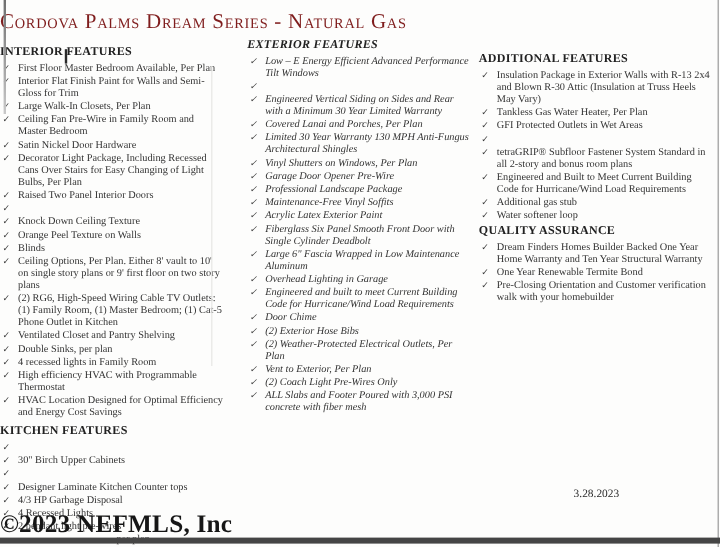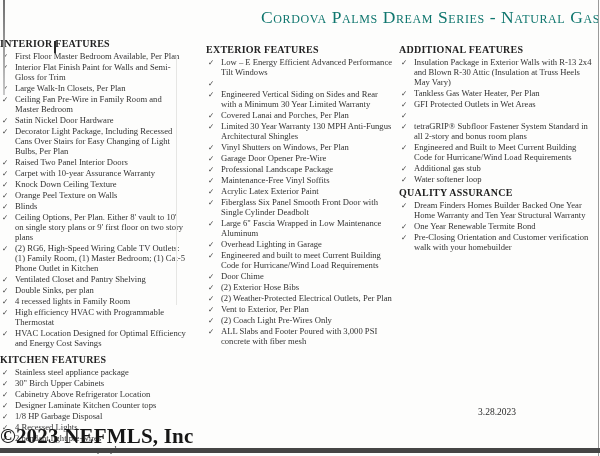--- a/index.html
+++ b/index.html
@@ -6,29 +6,29 @@
   .page{
     position:relative;
     width:600px;height:456px;
     background:#fdfdfc;
     overflow:hidden;
     font-family:"Liberation Serif","DejaVu Serif",serif;
     color:#2e2e2e;
   }
   .doc-title{
     position:absolute;top:7px;left:0;width:100%;
-    text-align:right;
+    text-align:left;
     font-variant:small-caps;
     font-size:17.5px;
     letter-spacing:0.6px;
-    color:#0f766e;
+    color:#7f1d1d;
   }
   .column{position:absolute;}
   .col-1{left:0;top:38px;width:186px;}
-  .col-2{left:206px;top:44px;width:187px;}
+  .col-2{left:206px;top:32px;width:187px;font-style:italic;}
   .col-3{left:399px;top:44px;width:196px;}
   .sec-heading{
     margin:0 0 3px 0;
     font-size:10px;
     font-weight:bold;
     letter-spacing:0.25px;
     color:#222;
   }
   .col-1 .section + .section{margin-top:6px;}
   .col-3 .section + .section{margin-top:2px;}
@@ -119,21 +119,20 @@
           <div class="item">
             <span class="check">✓</span>
             <span class="item-text">Decorator Light Package, Including Recessed Cans Over Stairs for Easy Changing of Light Bulbs, Per Plan</span>
           </div>
           <div class="item">
             <span class="check">✓</span>
             <span class="item-text">Raised Two Panel Interior Doors</span>
           </div>
           <div class="item">
             <span class="check">✓</span>
-            <span class="item-text">Carpet with 10-year Assurance Warranty</span>
           </div>
           <div class="item">
             <span class="check">✓</span>
             <span class="item-text">Knock Down Ceiling Texture</span>
           </div>
           <div class="item">
             <span class="check">✓</span>
             <span class="item-text">Orange Peel Texture on Walls</span>
           </div>
           <div class="item">
@@ -169,37 +168,35 @@
             <span class="item-text">HVAC Location Designed for Optimal Efficiency and Energy Cost Savings</span>
           </div>
         </div>
   </section>
 
   <section class="section">
     <h2 class="sec-heading">KITCHEN FEATURES</h2>
     <div class="sec-list">
           <div class="item">
             <span class="check">✓</span>
-            <span class="item-text">Stainless steel appliance package</span>
           </div>
           <div class="item">
             <span class="check">✓</span>
             <span class="item-text">30" Birch Upper Cabinets</span>
           </div>
           <div class="item">
             <span class="check">✓</span>
-            <span class="item-text">Cabinetry Above Refrigerator Location</span>
           </div>
           <div class="item">
             <span class="check">✓</span>
             <span class="item-text">Designer Laminate Kitchen Counter tops</span>
           </div>
           <div class="item">
             <span class="check">✓</span>
-            <span class="item-text">1/8 HP Garbage Disposal</span>
+            <span class="item-text">4/3 HP Garbage Disposal</span>
           </div>
           <div class="item">
             <span class="check">✓</span>
             <span class="item-text">4 Recessed Lights</span>
           </div>
           <div class="item">
             <span class="check">✓</span>
             <span class="item-text">2 pendant light pre-wires</span>
           </div>
           <div class="item obscured">

